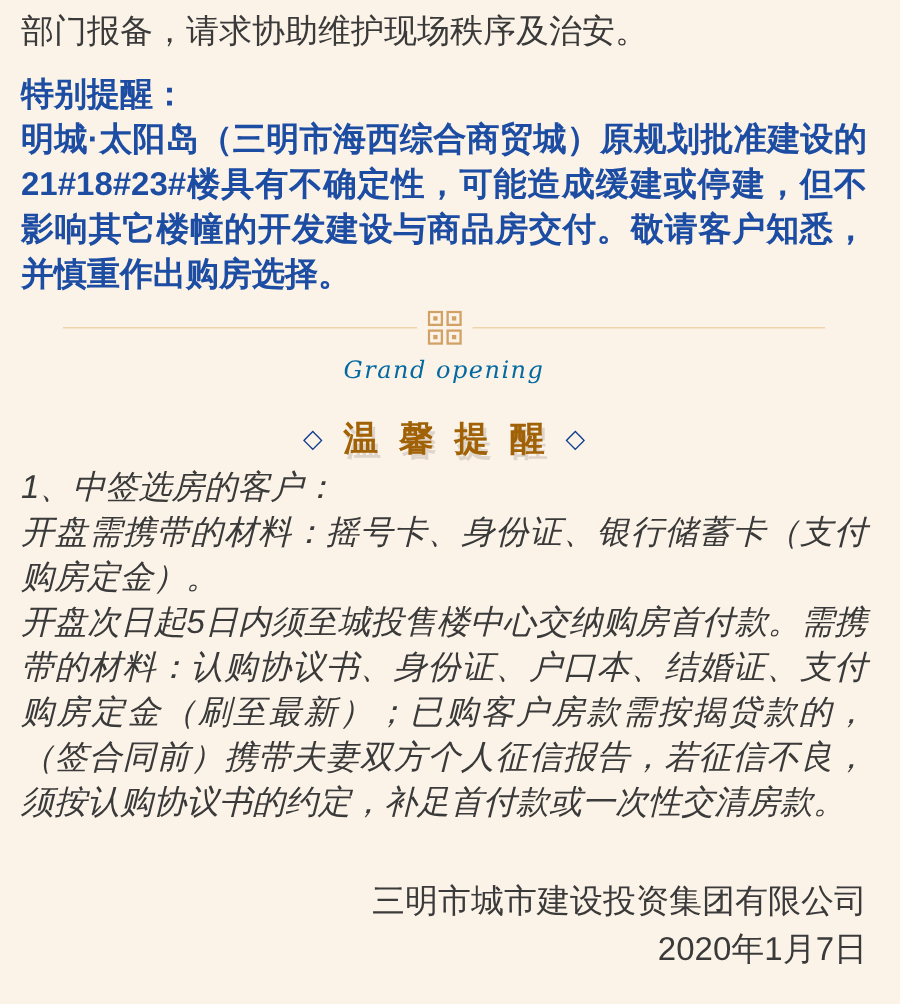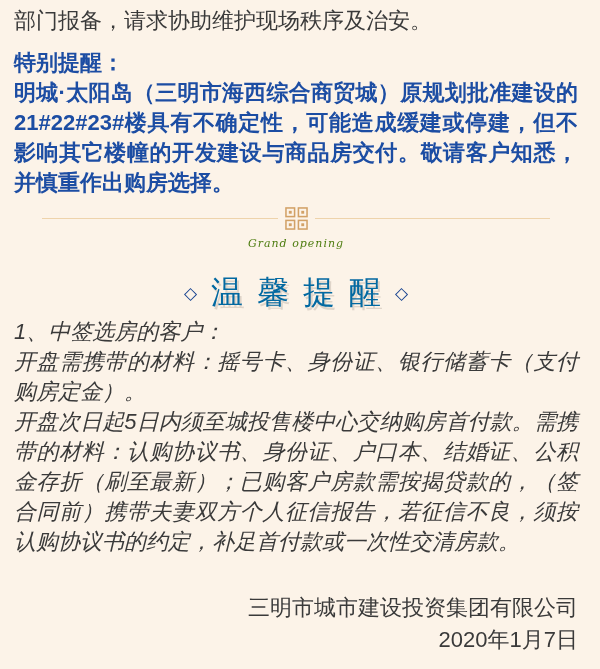--- a/index.html
+++ b/index.html
@@ -49,36 +49,36 @@
     background: #eed3ab;
   }
   .ornament {
     margin: 0 7px;
     display: block;
   }
   .grand-opening {
     text-align: center;
     font-family: "DejaVu Serif", serif;
     font-style: italic;
-    font-size: 11px;
+    font-size: 16px;
     letter-spacing: 1px;
-    color: #4d7c0f;
+    color: #0369a1;
     margin-top: 7px;
   }
   
   .reminder-heading {
     margin-top: 21px;
     display: flex;
     align-items: center;
     justify-content: center;
   }
   .reminder-title {
-    font-size: 32px;
-    font-weight: normal;
-    color: #0369a1;
+    font-size: 23px;
+    font-weight: bold;
+    color: #a16207;
     letter-spacing: 14px;
     margin-left: 14px; 
     text-shadow: 2px 3px 0 rgba(187, 176, 163, 0.45);
   }
   .diamond {
     font-size: 17px;
     font-weight: bold;
     color: #14408f;
     line-height: 1;
   }
@@ -103,21 +103,21 @@
 </style>
 </head>
 <body>
 
 <div class="page">
 
   <p class="body-text">部门报备，请求协助维护现场秩序及治安。</p>
 
   <p class="body-text blue-bold special-label">特别提醒：</p>
 
-  <p class="body-text blue-bold">明城·太阳岛（三明市海西综合商贸城）原规划批准建设的21#22#23#楼具有不确定性，可能造成缓建或停建，但不影响其它楼幢的开发建设与商品房交付。敬请客户知悉，并慎重作出购房选择。</p>
+  <p class="body-text blue-bold">明城·太阳岛（三明市海西综合商贸城）原规划批准建设的21#18#23#楼具有不确定性，可能造成缓建或停建，但不影响其它楼幢的开发建设与商品房交付。敬请客户知悉，并慎重作出购房选择。</p>
 
   <div class="divider-block">
     <div class="divider-row">
       <div class="divider-line"></div>
       <svg class="ornament" width="23" height="23" viewBox="0 0 24 24">
         <g fill="none" stroke="#d2a166" stroke-width="1.6">
           <rect x="1" y="1" width="9" height="9"></rect>
           <rect x="14" y="1" width="9" height="9"></rect>
           <rect x="1" y="14" width="9" height="9"></rect>
           <rect x="14" y="14" width="9" height="9"></rect>
@@ -136,21 +136,21 @@
 
   <div class="reminder-heading">
     <span class="diamond">◇</span>
     <span class="reminder-title">温馨提醒</span>
     <span class="diamond right">◇</span>
   </div>
 
   <div class="reminder-body">
     <p class="body-text">1、中签选房的客户：</p>
     <p class="body-text">开盘需携带的材料：摇号卡、身份证、银行储蓄卡（支付购房定金）。</p>
-    <p class="body-text">开盘次日起5日内须至城投售楼中心交纳购房首付款。需携带的材料：认购协议书、身份证、户口本、结婚证、公积金存折（刷至最新）；已购客户房款需按揭贷款的，（签合同前）携带夫妻双方个人征信报告，若征信不良，须按认购协议书的约定，补足首付款或一次性交清房款。</p>
+    <p class="body-text">开盘次日起5日内须至城投售楼中心交纳购房首付款。需携带的材料：认购协议书、身份证、户口本、结婚证、支付购房定金（刷至最新）；已购客户房款需按揭贷款的，（签合同前）携带夫妻双方个人征信报告，若征信不良，须按认购协议书的约定，补足首付款或一次性交清房款。</p>
   </div>
 
   <div class="signature">
     <p>三明市城市建设投资集团有限公司</p>
     <p>2020年1月7日</p>
   </div>
 
 </div>
 
 </body></html>

